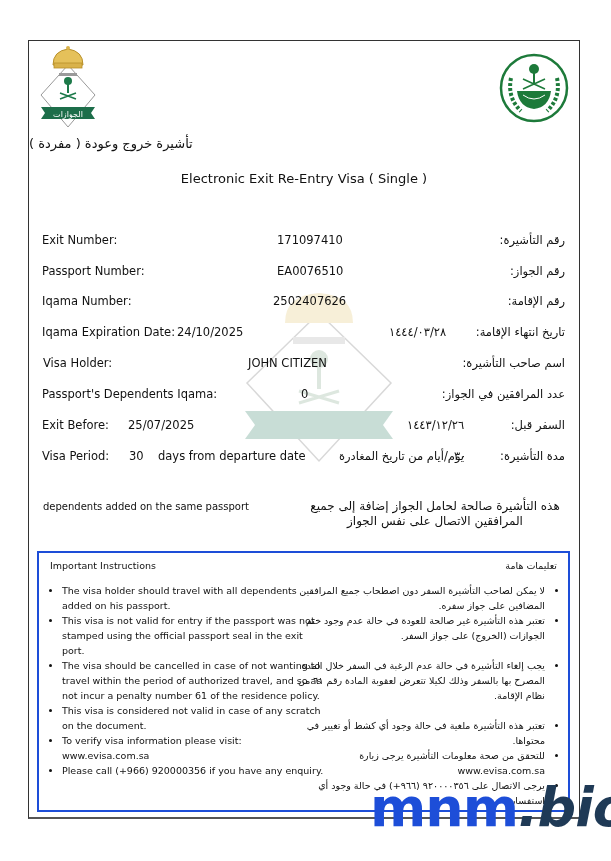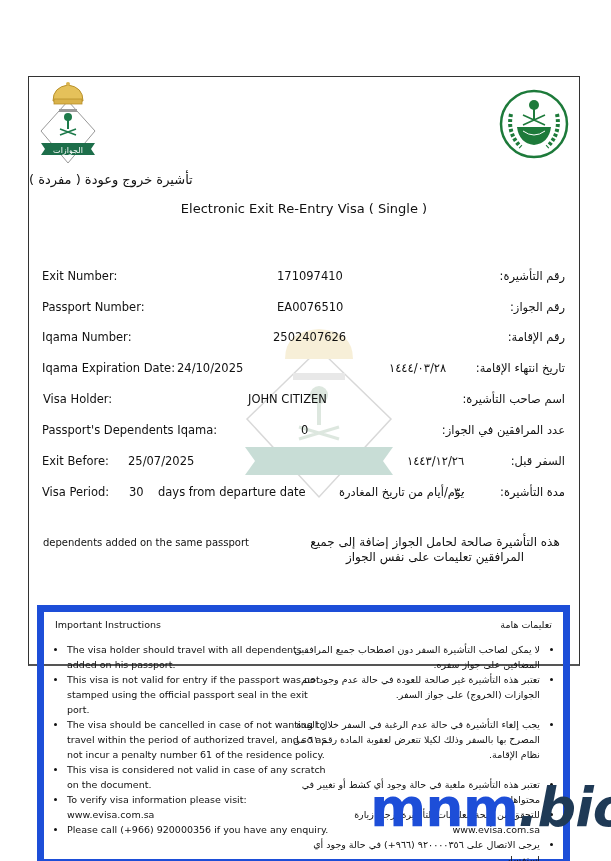--- a/index.html
+++ b/index.html
@@ -1,31 +1,31 @@
 <!DOCTYPE html>
 <html><head>
 <meta charset="utf-8">
 <style>
   html, body { margin: 0; padding: 0; background: #ffffff; }
   body { width: 611px; height: 861px; position: relative; overflow: hidden;
          font-family: "DejaVu Sans", sans-serif; color: #111; }
-  .doc { position: absolute; left: 28px; top: 40px; width: 552px; height: 590px;
-         border: 1px solid #333; border-bottom: 2px solid #555; box-sizing: border-box; margin-top: 36px; }
+  .doc { position: absolute; left: 28px; top: 40px; width: 552px; height: 779px;
+         border: 1px solid #333; border-bottom: 2px solid #555; box-sizing: border-box; }
   .abs { position: absolute; white-space: nowrap; }
   .logo-left { position: absolute; left: 10px; top: 4px; width: 58px; height: 86px; }
   .logo-right { position: absolute; left: 470px; top: 12px; width: 70px; height: 70px; }
   .title-ar { position: absolute; left: 0; right: 0; top: 95px; text-align: left; font-size: 13px; direction: rtl; }
-  .title-en { position: absolute; left: 0; right: 0; top: 124px; text-align: center; font-size: 13px; }
+  .title-en { position: absolute; left: 0; right: 0; top: 130px; text-align: center; font-size: 13px; }
   .fld { font-size: 11.5px; }
   .ar { direction: rtl; }
   .watermark { position: absolute; left: 216px; top: 252px; width: 148px; height: 170px; opacity: 0.33; }
   .note-en { position: absolute; left: 14px; top: 458px; font-size: 10px; line-height: 15px; width: 230px; }
   .note-ar { position: absolute; right: 14px; top: 458px; font-size: 12px; line-height: 15px; width: 260px; direction: rtl; text-align: center; }
-  .instr { position: absolute; left: 8px; top: 528px; width: 533px; height: 261px;
-           border: 7px solid #1d4ed8; box-sizing: border-box; }
+  .instr { position: absolute; left: 8px; top: 510px; width: 533px; height: 261px;
+           border: 2px solid #1d4ed8; box-sizing: border-box; }
   .instr-h-en { position: absolute; left: 11px; top: 7px; font-size: 9.5px; }
   .instr-h-ar { position: absolute; right: 11px; top: 7px; font-size: 9.5px; direction: rtl; }
   ul.en { position: absolute; left: 5px; top: 30px; width: 262px; margin: 0; padding-left: 18px;
           font-size: 9.5px; line-height: 15px; }
   ul.ar { position: absolute; right: 5px; top: 30px; width: 250px; margin: 0; padding-right: 18px; padding-left: 0;
           font-size: 9.5px; line-height: 15px; direction: rtl; text-align: right; }
   ul li { margin: 0; }
   ul.ar li.gap { margin-top: 15px; }
   .brand { position: absolute; left: 370px; top: 778px; font-family: "DejaVu Sans", sans-serif;
            font-weight: bold; font-size: 54px; letter-spacing: -1px; line-height: 60px; }
@@ -109,21 +109,21 @@
   <div class="abs fld" style="left:129px;top:408px">days from departure date</div>
   <div class="abs fld ar" style="left:310px;top:408px">يوم/أيام من تاريخ المغادرة</div>
   <div class="abs fld ar" style="left:425px;top:408px">٣٠</div>
   <div class="abs fld ar" style="right:14px;top:408px">مدة التأشيرة:</div>
 
   <div class="note-en">
     <div>dependents added on the same passport</div>
   </div>
   <div class="note-ar">
     <div>هذه التأشيرة صالحة لحامل الجواز إضافة إلى جميع</div>
-    <div>المرافقين تعليمات على نفس الجواز</div>
+    <div>المرافقين الاتصال على نفس الجواز</div>
   </div>
 
   <div class="instr">
     <div class="instr-h-en">Important Instructions</div>
     <div class="instr-h-ar">تعليمات هامة</div>
     <ul class="en">
       <li>The visa holder should travel with all dependents added on his passport.</li>
       <li>This visa is not valid for entry if the passport was not stamped using the official passport seal in the exit port.</li>
       <li>The visa should be cancelled in case of not wanting to travel within the period of authorized travel, and so as not incur a penalty number 61 of the residence policy.</li>
       <li>This visa is considered not valid in case of any scratch on the document.</li>

